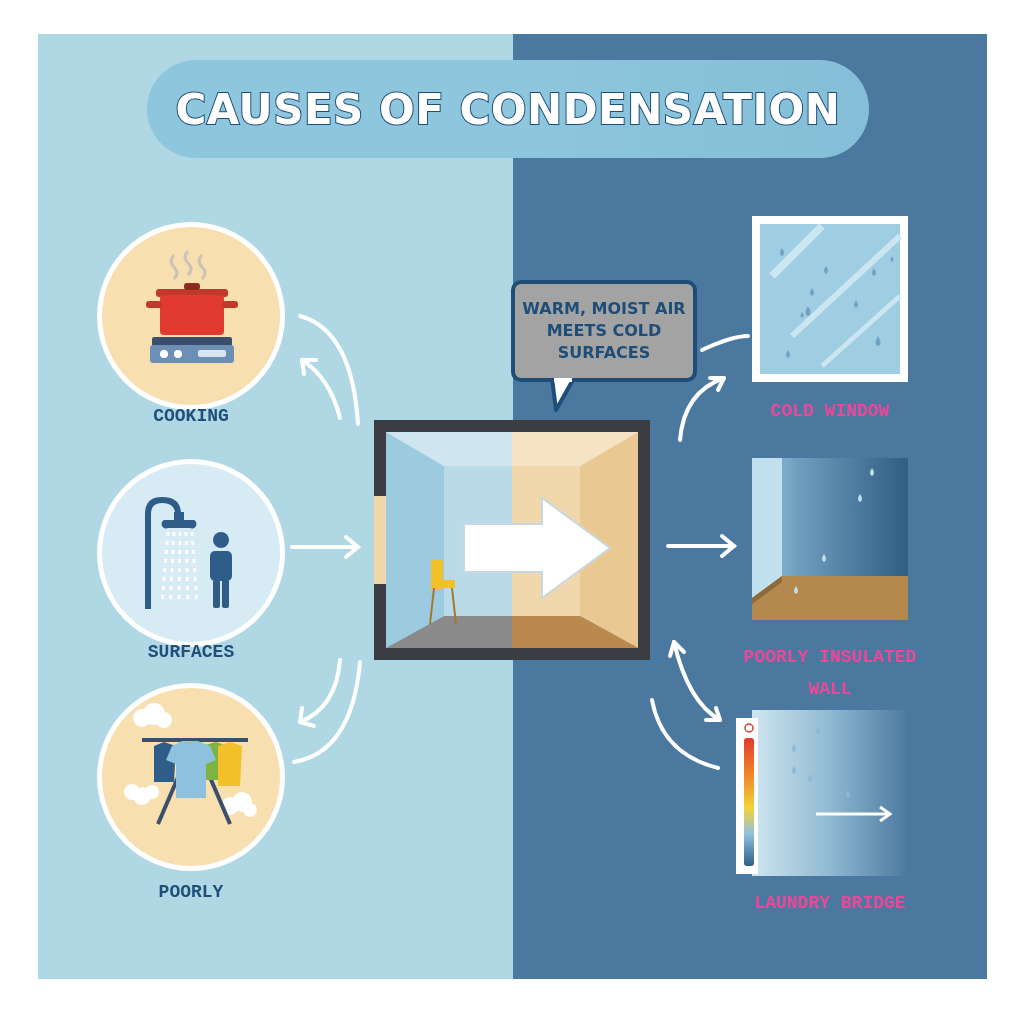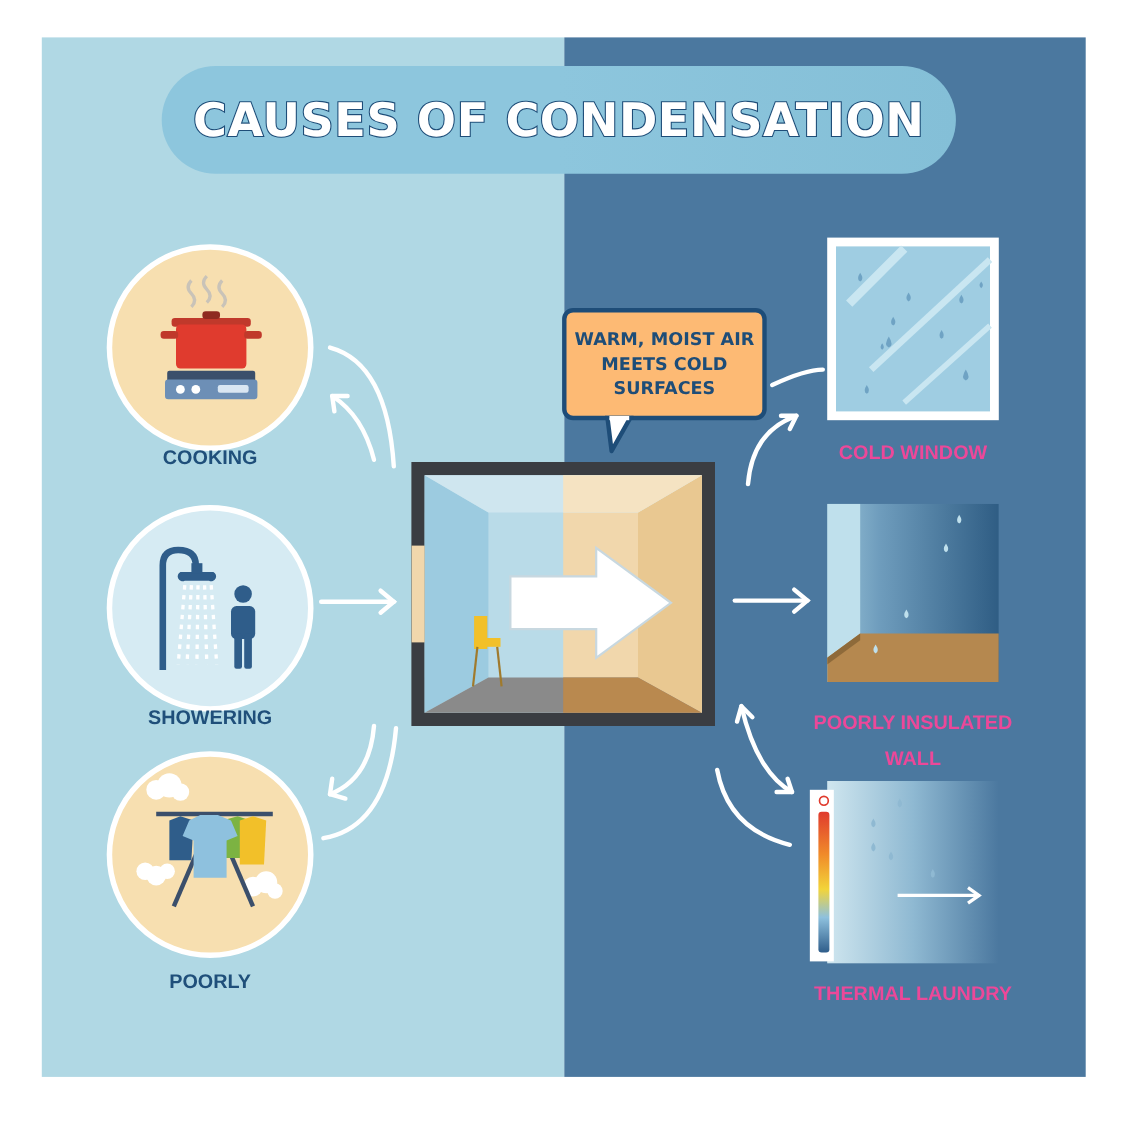--- a/index.html
+++ b/index.html
@@ -9,26 +9,26 @@
   .panel-right { position:absolute; left:513px; top:34px; width:474px; height:945px; background:#4b789f; }
   .title-pill { position:absolute; left:147px; top:60px; width:722px; height:98px; border-radius:49px;
                 background:linear-gradient(90deg,#8dc6dd 0%, #8dc6dd 50%, #84bfd7 100%);
                 display:flex; align-items:center; justify-content:center; }
   .title-text { font-family:"DejaVu Sans", sans-serif; font-weight:bold; font-size:42px; color:#ffffff;
                 letter-spacing:0.5px;
                 -webkit-text-stroke:2px #1e4d78;
                 paint-order:stroke fill;
                 text-shadow: 0 0 0 #1e4d78; }
   .circle { position:absolute; border-radius:50%; border:5px solid #ffffff; box-sizing:border-box; overflow:hidden; }
-  .label { position:absolute; font-family:Liberation Sans, sans-serif; font-weight:bold; font-size:18px; text-align:center; }
+  .label { position:absolute; font-family:Liberation Mono, monospace; font-weight:bold; font-size:18px; text-align:center; }
   .label-left { color:#1f4f7a; }
   .label-right { color:#ec4899; }
   .abs { position:absolute; }
   svg { display:block; }
-  .bubble { position:absolute; left:511px; top:280px; width:186px; height:102px; background:#fdba74;
+  .bubble { position:absolute; left:511px; top:280px; width:186px; height:102px; background:#a3a3a3;
             border:4px solid #1e4d78; border-radius:10px; box-sizing:border-box;
             display:flex; align-items:center; justify-content:center; text-align:center; }
   .bubble-text { font-family:"DejaVu Sans", sans-serif; font-weight:bold; font-size:16px; color:#1e4d78; line-height:22px; padding:0 6px; }
 </style>
 </head>
 <body>
 
 <div class="panel-left"></div>
 <div class="panel-right"></div>
 
@@ -66,21 +66,21 @@
       <line x1="78" y1="68" x2="77" y2="140"></line>
       <line x1="84" y1="68" x2="86" y2="140"></line>
       <line x1="90" y1="68" x2="95" y2="140"></line>
     </g>
     <circle cx="119" cy="76" r="8" fill="#2f5d8a"></circle>
     <rect x="108" y="87" width="22" height="30" rx="5" fill="#2f5d8a"></rect>
     <rect x="111" y="112" width="7" height="32" rx="2" fill="#2f5d8a"></rect>
     <rect x="120" y="112" width="7" height="32" rx="2" fill="#2f5d8a"></rect>
   </svg>
 </div>
-<div class="label label-left" style="left:97px; top:642px; width:188px;">SHOWERING</div>
+<div class="label label-left" style="left:97px; top:642px; width:188px;">SURFACES</div>
 
 <div class="circle" style="left:97px; top:683px; width:188px; height:188px; background:#f7dfb0;">
   <svg width="178" height="178" viewBox="0 0 178 178">
     <circle cx="40" cy="30" r="9" fill="#ffffff"></circle>
       <circle cx="52" cy="26" r="11" fill="#ffffff"></circle>
       <circle cx="62" cy="32" r="8" fill="#ffffff"></circle>
     <circle cx="40" cy="108" r="9" fill="#ffffff"></circle>
       <circle cx="30" cy="104" r="8" fill="#ffffff"></circle>
       <circle cx="50" cy="104" r="7" fill="#ffffff"></circle>
     <circle cx="128" cy="118" r="9" fill="#ffffff"></circle>
@@ -219,13 +219,13 @@
       <path d="M82 16 q-4 6 0 8 q4 -2 0 -8z"></path>
         <path d="M58 34 q-4 6 0 8 q4 -2 0 -8z"></path>
       <path d="M58 56 q-4 6 0 8 q4 -2 0 -8z"></path>
         <path d="M74 64 q-4 6 0 8 q4 -2 0 -8z"></path>
       <path d="M112 80 q-4 6 0 8 q4 -2 0 -8z"></path>
     </g>
     <line x1="80" y1="104" x2="152" y2="104" stroke="#ffffff" stroke-width="3"></line>
     <path d="M144 97 l10 7 l-10 7" stroke="#ffffff" stroke-width="3" fill="none"></path>
   </svg>
 </div>
-<div class="label label-right" style="left:730px; top:893px; width:200px;">THERMAL LAUNDRY</div>
+<div class="label label-right" style="left:730px; top:893px; width:200px;">LAUNDRY BRIDGE</div>
 
 </body></html>

